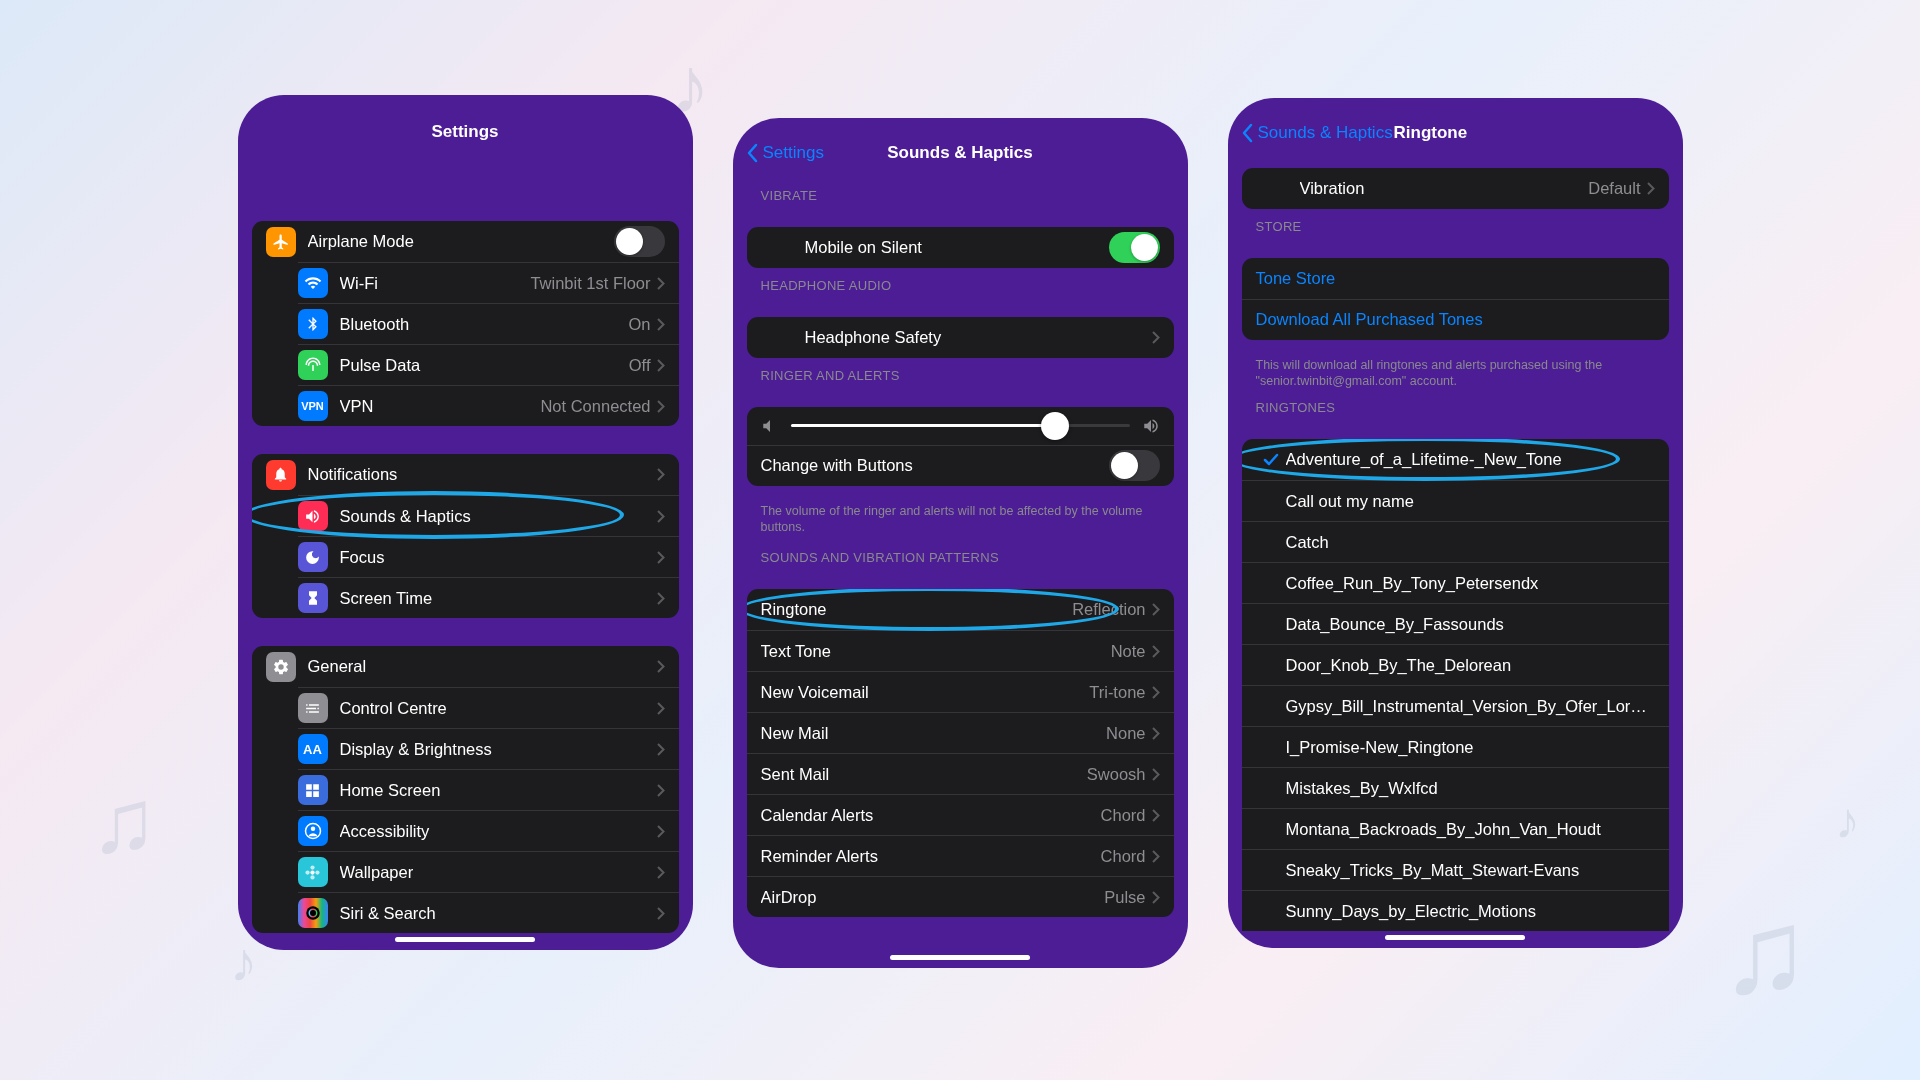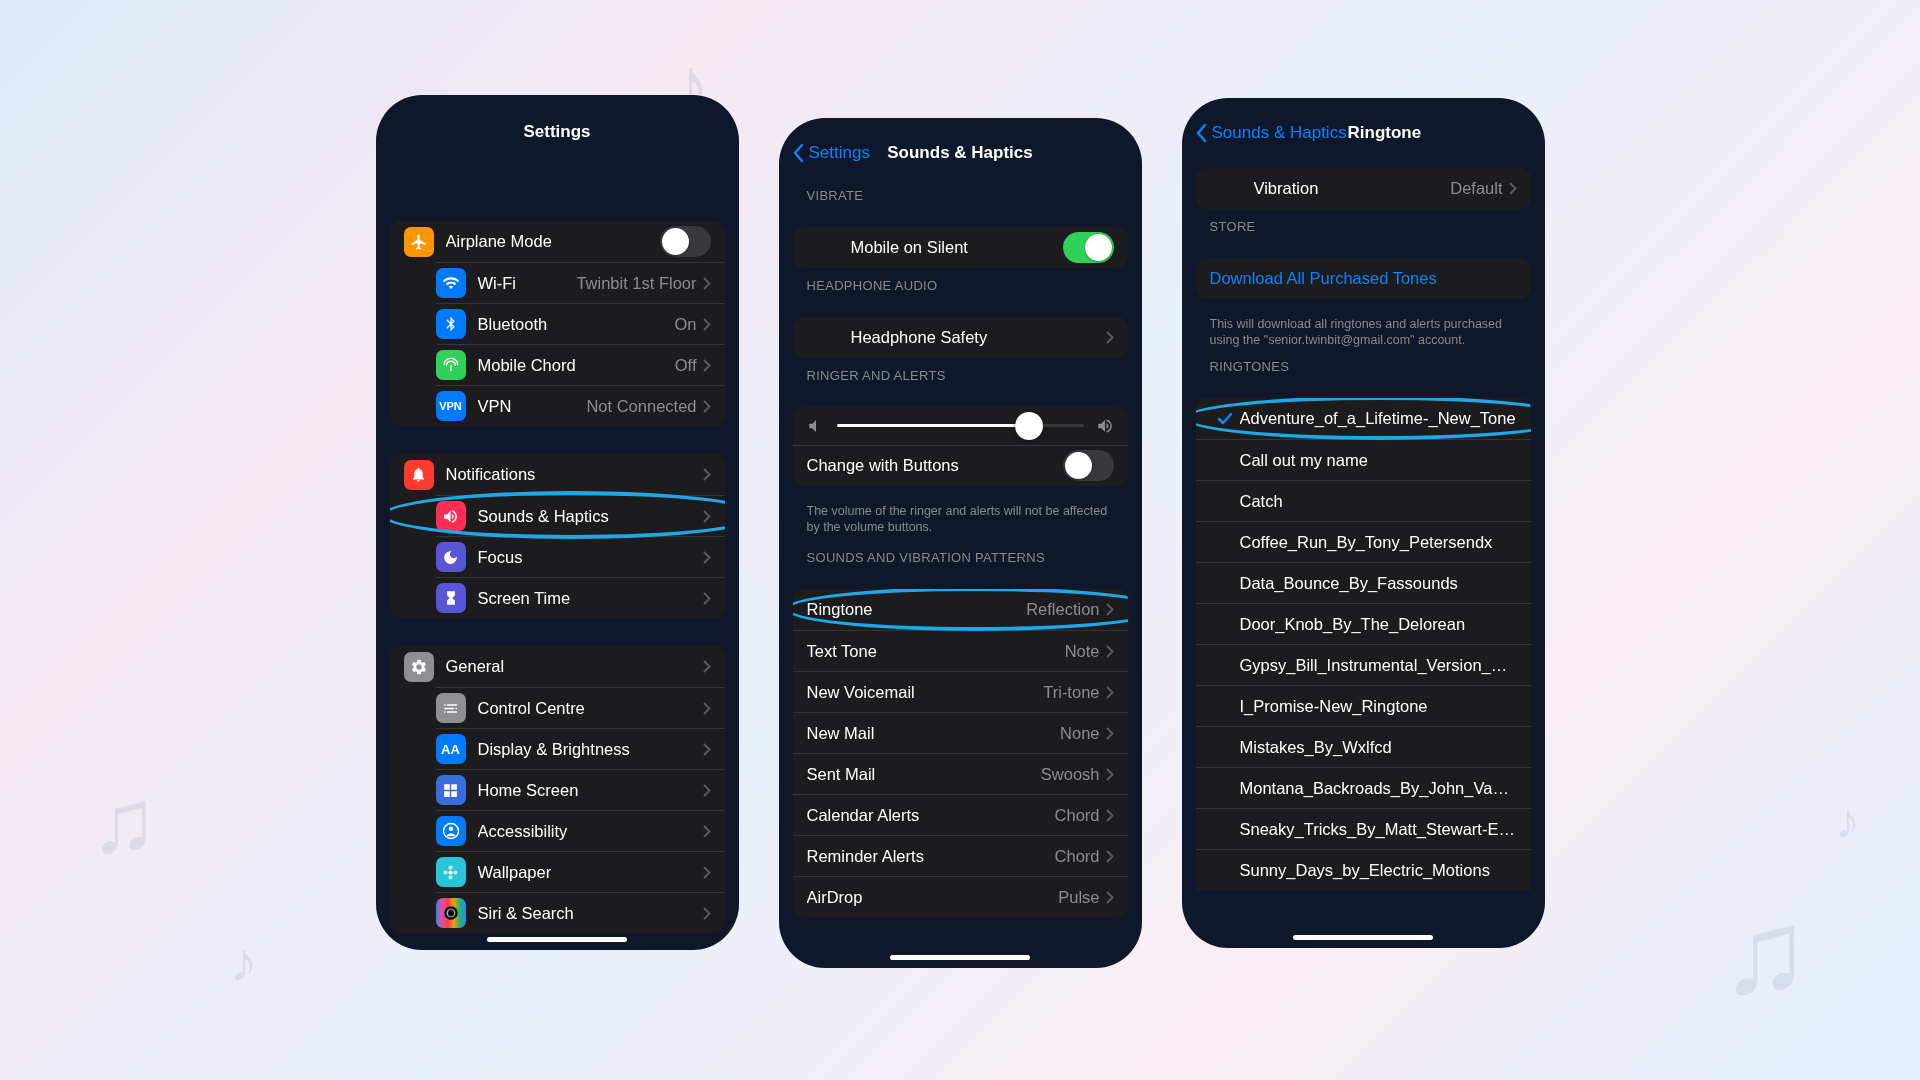--- a/index.html
+++ b/index.html
@@ -14,22 +14,22 @@
   position: relative;
   overflow: hidden;
 }
 .music-note {
   position: absolute;
   color: rgba(160,170,190,0.25);
   font-size: 60px;
   pointer-events: none;
 }
 .phone {
-  width: 363px;
-  background: #0f172a;
+  width: 455px;
+  background: #4c1d95;
   border-radius: 46px;
   overflow: hidden;
   position: relative;
   flex-shrink: 0;
 }
 .phone1 { height: 855px; margin-top: -35px; }
 .phone2 { height: 850px; margin-top: 5px; }
 .phone3 { height: 850px; margin-top: -35px; }
 .nav-bar {
   display: flex;
@@ -223,21 +223,21 @@
           <svg class="chev" viewBox="0 0 8 13">
             <path d="M1 1 L6.5 6.5 L1 12"></path>
           </svg>
         </div>
         <div class="row inset">
           <div class="icon" style="background: rgb(48, 209, 88);">
             <svg viewBox="0 0 24 24" width="18" height="18" fill="#fff">
               <path d="M12 6c-3.87 0-7 3.13-7 7h2c0-2.76 2.24-5 5-5s5 2.24 5 5h2c0-3.87-3.13-7-7-7zm0-4C6.48 2 2 6.48 2 12h2c0-4.42 3.58-8 8-8s8 3.58 8 8h2c0-5.52-4.48-10-10-10zm-1 10h2v8h-2z"></path>
             </svg>
           </div>
-          <span class="row-label">Mobile Chord</span>
+          <span class="row-label">Pulse Data</span>
           <span class="row-value">Off</span>
           <svg class="chev" viewBox="0 0 8 13">
             <path d="M1 1 L6.5 6.5 L1 12"></path>
           </svg>
         </div>
         <div class="row inset">
           <div class="icon" style="background: rgb(0, 122, 255);">
             <span style="font-size:11px;font-weight:700;color:#fff">VPN</span>
           </div>
           <span class="row-label">VPN</span>
@@ -524,20 +524,23 @@
         <span class="row-value">Default</span>
         <svg class="chev" viewBox="0 0 8 13">
             <path d="M1 1 L6.5 6.5 L1 12"></path>
           </svg>
       </div>
     </div>
 
     <div class="section-header">STORE</div>
     <div class="group" id="p3store" style="margin-bottom:10px">
         <div class="row">
+          <span class="link-row">Tone Store</span>
+        </div>
+        <div class="row">
           <span class="link-row">Download All Purchased Tones</span>
         </div>
       </div>
     <div class="section-footer" style="margin-top:0;margin-bottom:18px">This will download all ringtones and alerts purchased using the "senior.twinbit@gmail.com" account.</div>
 
     <div class="section-header">RINGTONES</div>
     <div class="group" id="p3ringtones" style="position:relative;border-radius:11px 11px 0 0">
         <div class="row">
           <div class="check-col">
             <svg class="checkmark" viewBox="0 0 16 16">

